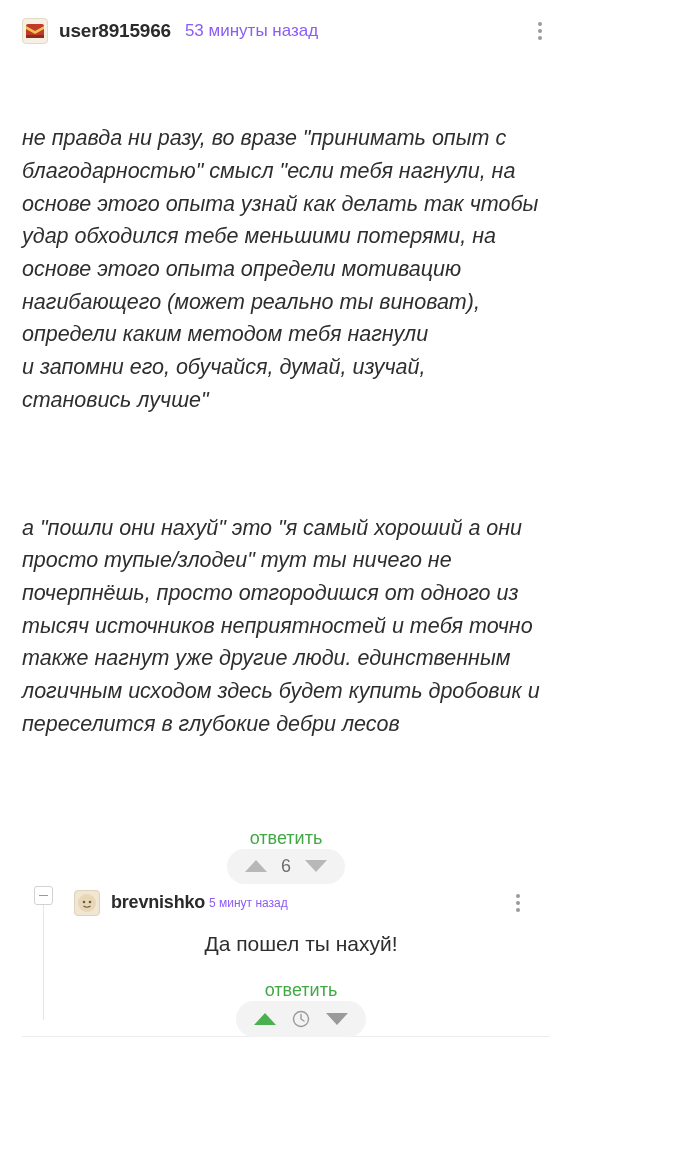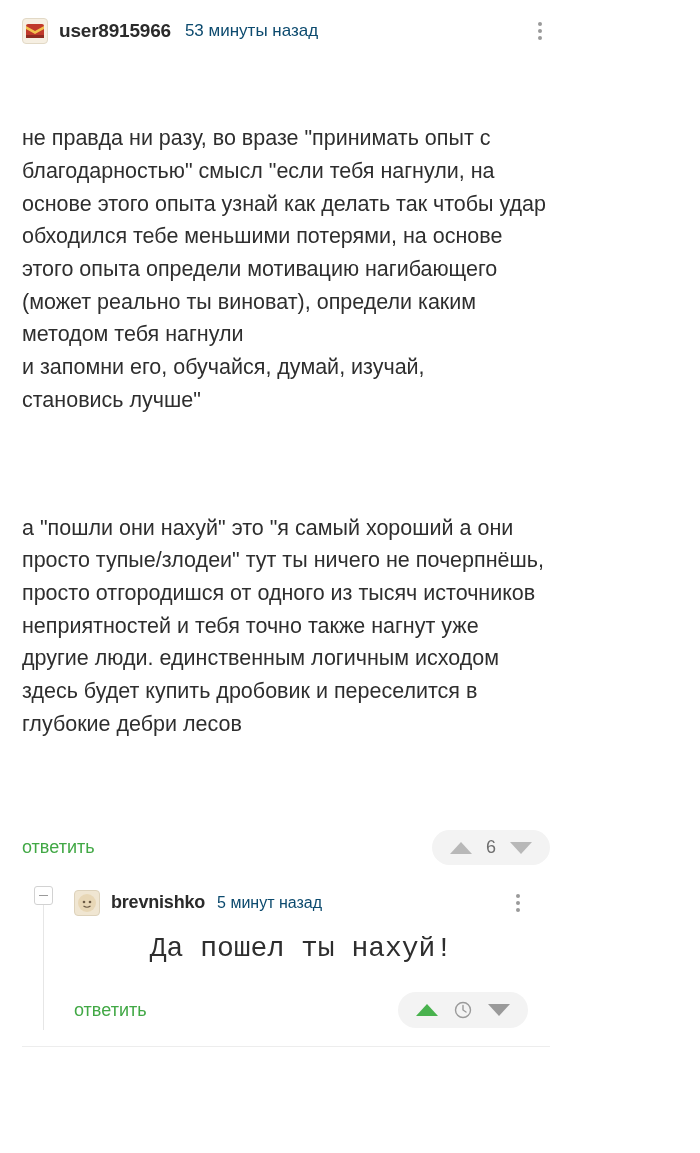--- a/index.html
+++ b/index.html
@@ -51,21 +51,21 @@
   .username {
     margin-left: 11px;
     font-size: 19px;
     font-weight: bold;
     color: #2b2b2b;
     letter-spacing: -0.2px;
   }
   .timestamp {
     margin-left: 14px;
     font-size: 17px;
-    color: #0c4a6e;
+    color: #8b5cf6;
   }
   .kebab {
     position: absolute;
     right: 0;
     top: 50%;
     transform: translateY(-50%);
     width: 20px;
     height: 24px;
     display: flex;
     flex-direction: column;
@@ -83,30 +83,31 @@
   }
 
   .comment-body {
     font-size: 21.5px;
     line-height: 1.52;
     color: #2e2e2e;
     margin-top: 9px;
     white-space: pre-wrap;
     word-wrap: break-word;
   }
-  .para { margin: 0 0 30px 0; }
+  .para { margin: 0 0 30px 0; font-style: italic; }
   .para:last-child { margin-bottom: 0; }
 
   
   .actions {
     display: flex;
     align-items: center;
     justify-content: space-between;
     margin-top: 22px;
     height: 40px;
+    flex-direction: column;
   }
   .reply-link {
     font-size: 18px;
     color: #41a845;
     cursor: pointer;
   }
   .rating {
     display: flex;
     align-items: center;
     gap: 14px;
@@ -185,22 +186,22 @@
   .reply {
     padding-left: 30px;
     padding-right: 22px;
     text-align: center;
   }
   .reply .avatar {
     background: #f0e6d2;
     border-color: #ddd2bb;
   }
   .reply .username { font-size: 18px; }
-  .reply .timestamp { font-size: 16px; margin-left: 12px; }
-  .reply .comment-body { font-size: 28px; margin-top: 8px; font-family: Liberation Mono, monospace; }
+  .reply .timestamp { font-size: 12px; margin-left: 4px; }
+  .reply .comment-body { font-size: 21px; margin-top: 8px; }
   .reply .actions { margin-top: 20px; }
 
   .divider {
     height: 1px;
     background: #ededed;
     margin: 16px 0 0 0;
   }
 </style>
 </head>
 <body>

